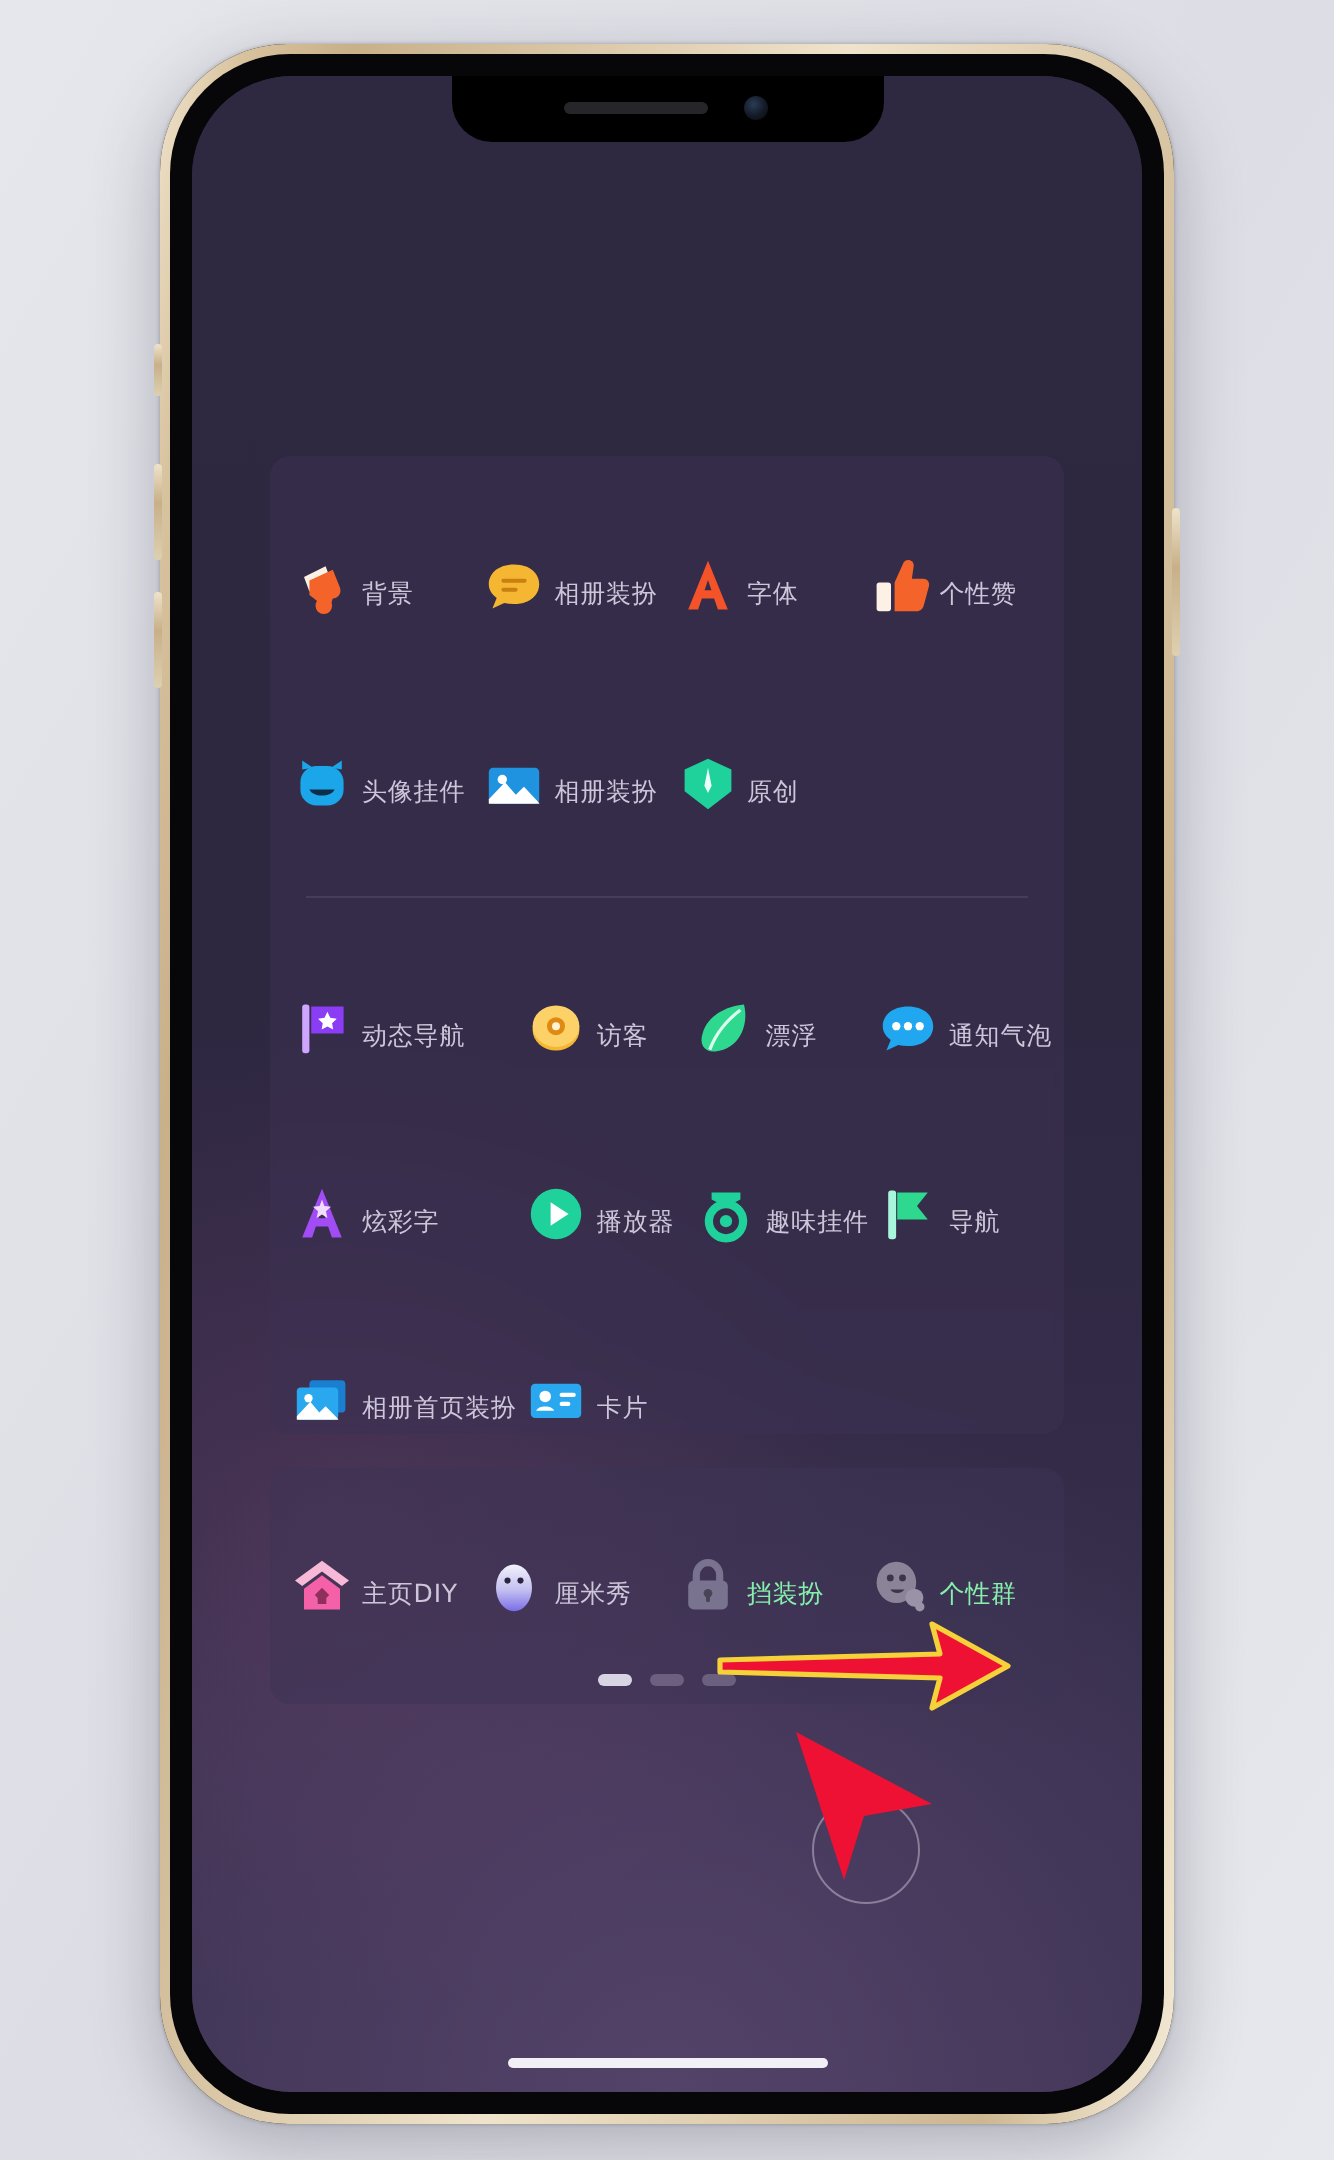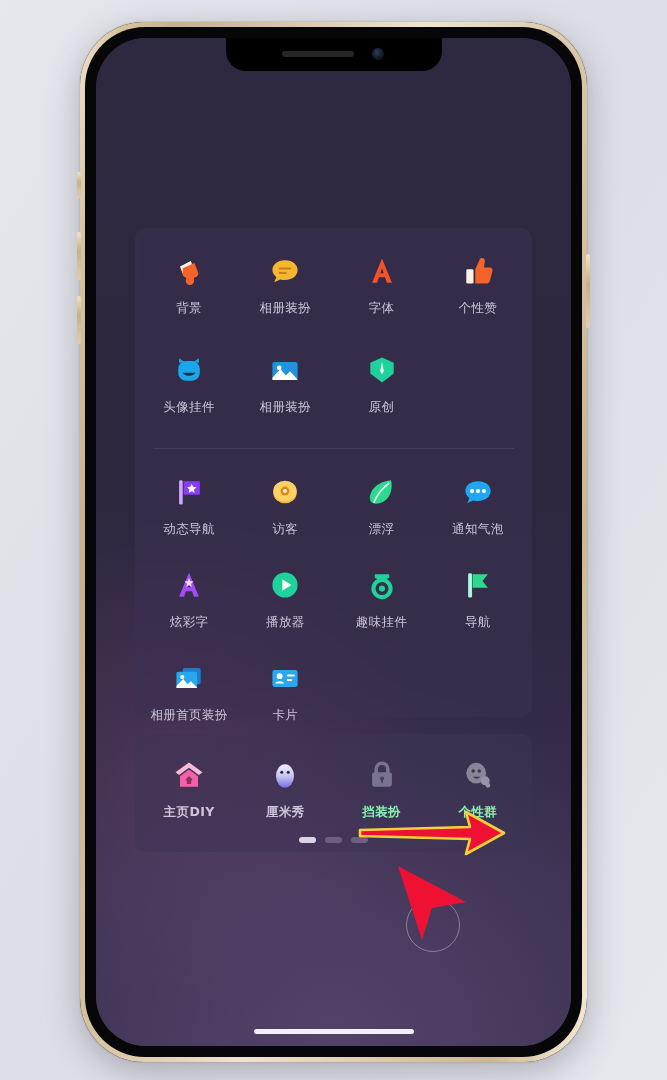--- a/index.html
+++ b/index.html
@@ -126,21 +126,21 @@
   }
   .grid-top { row-gap: 6px; }
   .divider {
     height: 1px;
     margin: 6px 18px 0 18px;
     background: rgba(255,255,255,0.085);
   }
 
   .cell {
     display: flex;
-    flex-direction: column;
+    flex-direction: row;
     align-items: center;
     justify-content: flex-start;
     height: 93px;
     padding-top: 9px;
     box-sizing: border-box;
     cursor: pointer;
   }
   .cell .ico {
     width: 40px; height: 40px;
     display: flex;
@@ -163,21 +163,20 @@
     top: 696px;
     width: 397px;
     height: 118px;
     border-radius: 10px;
     background: rgba(62, 52, 84, 0.52);
   }
   #bottom-grid {
     display: grid;
     grid-template-columns: repeat(4, 1fr);
     padding: 12px 6px 0 6px;
-    font-weight: bold;
   }
   #bottom-grid .cell { height: 84px; }
 
   
   #page-dots {
     position: absolute;
     left: 0; right: 0;
     bottom: 9px;
     display: flex;
     justify-content: center;

